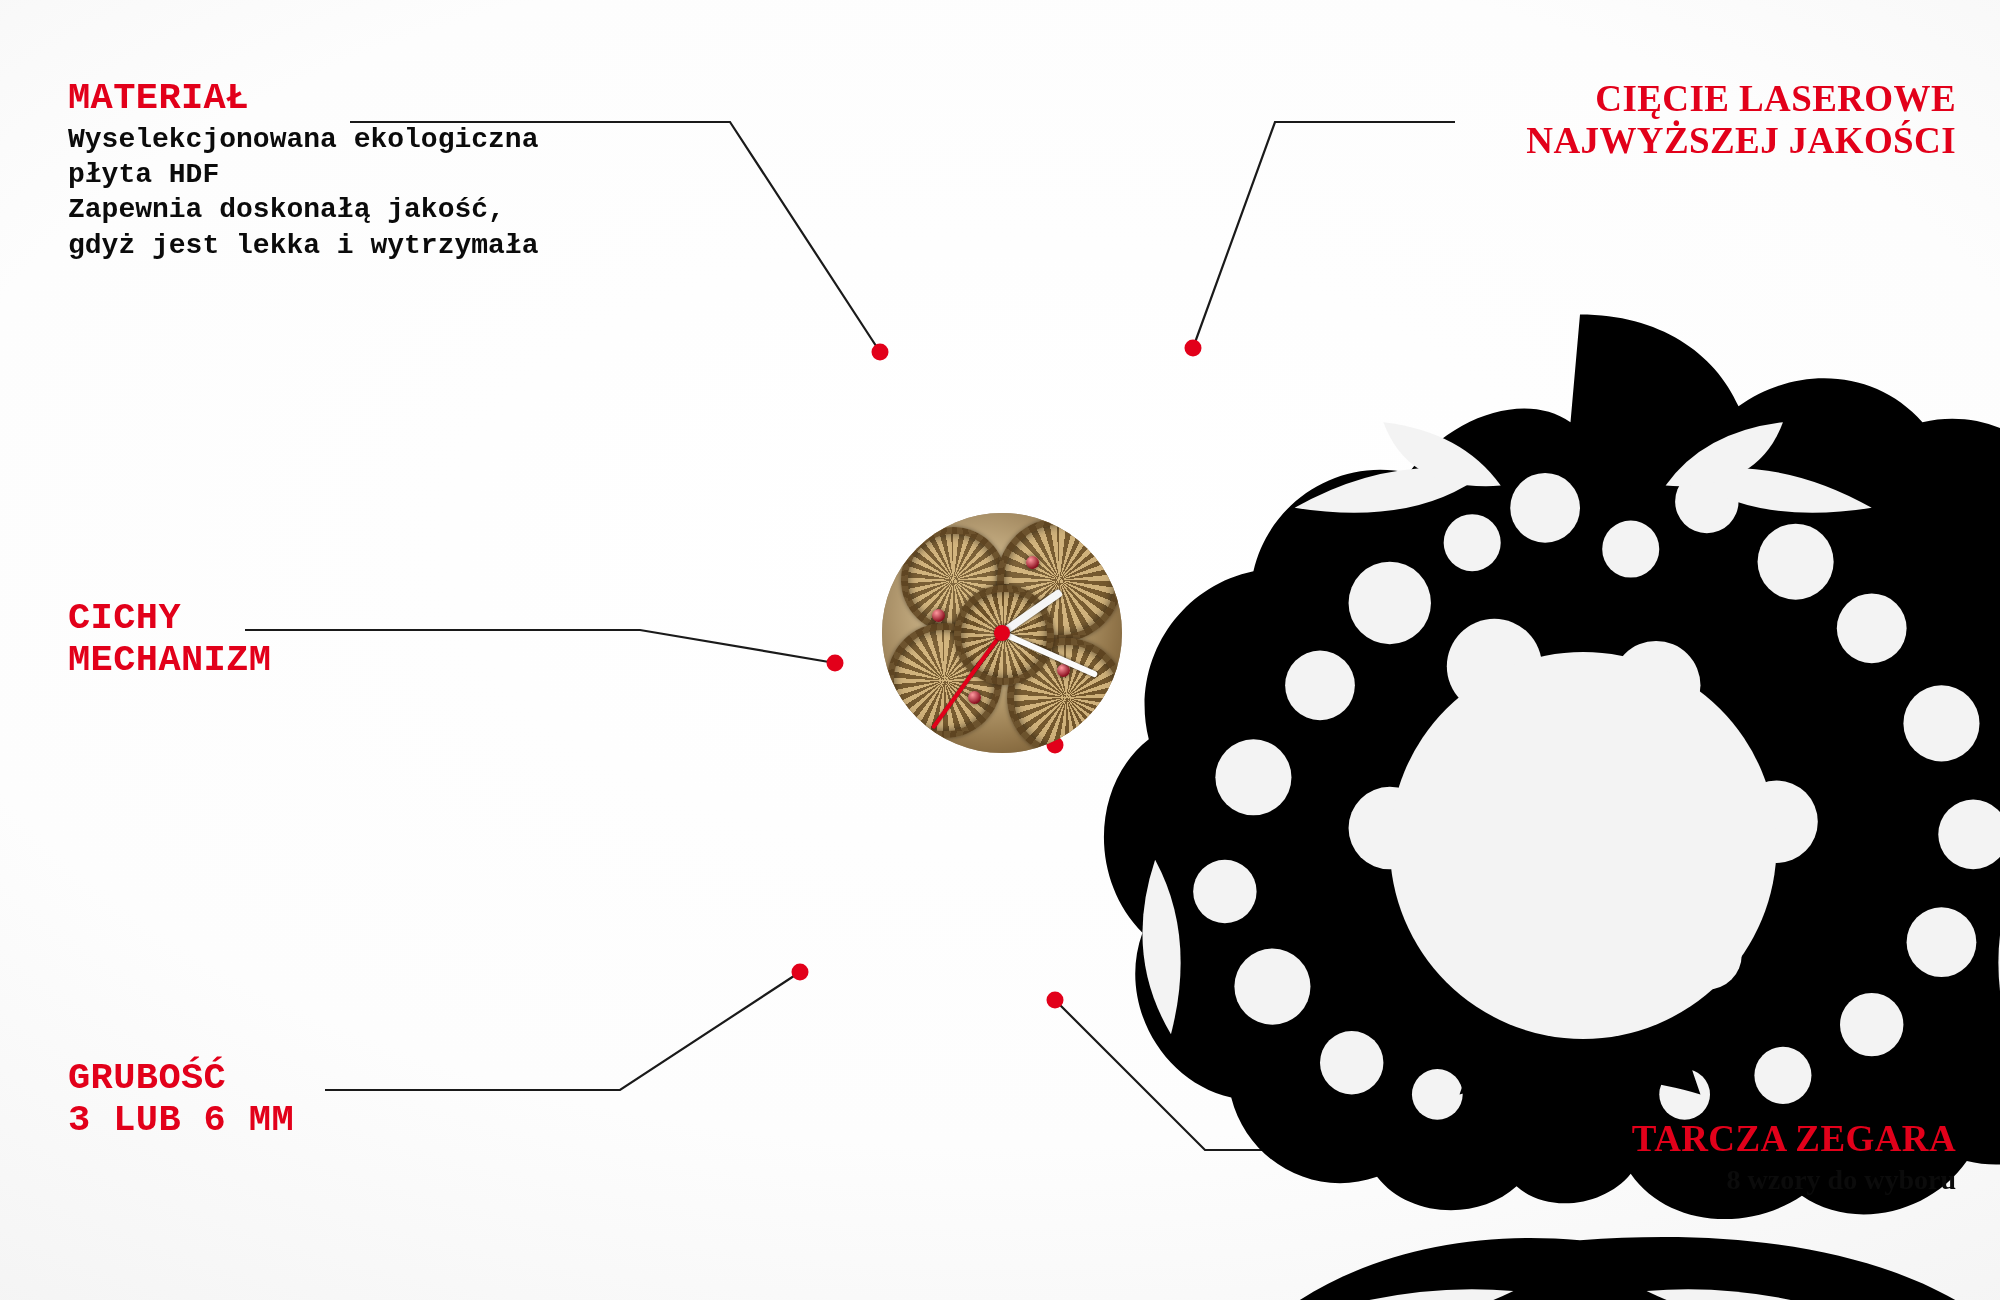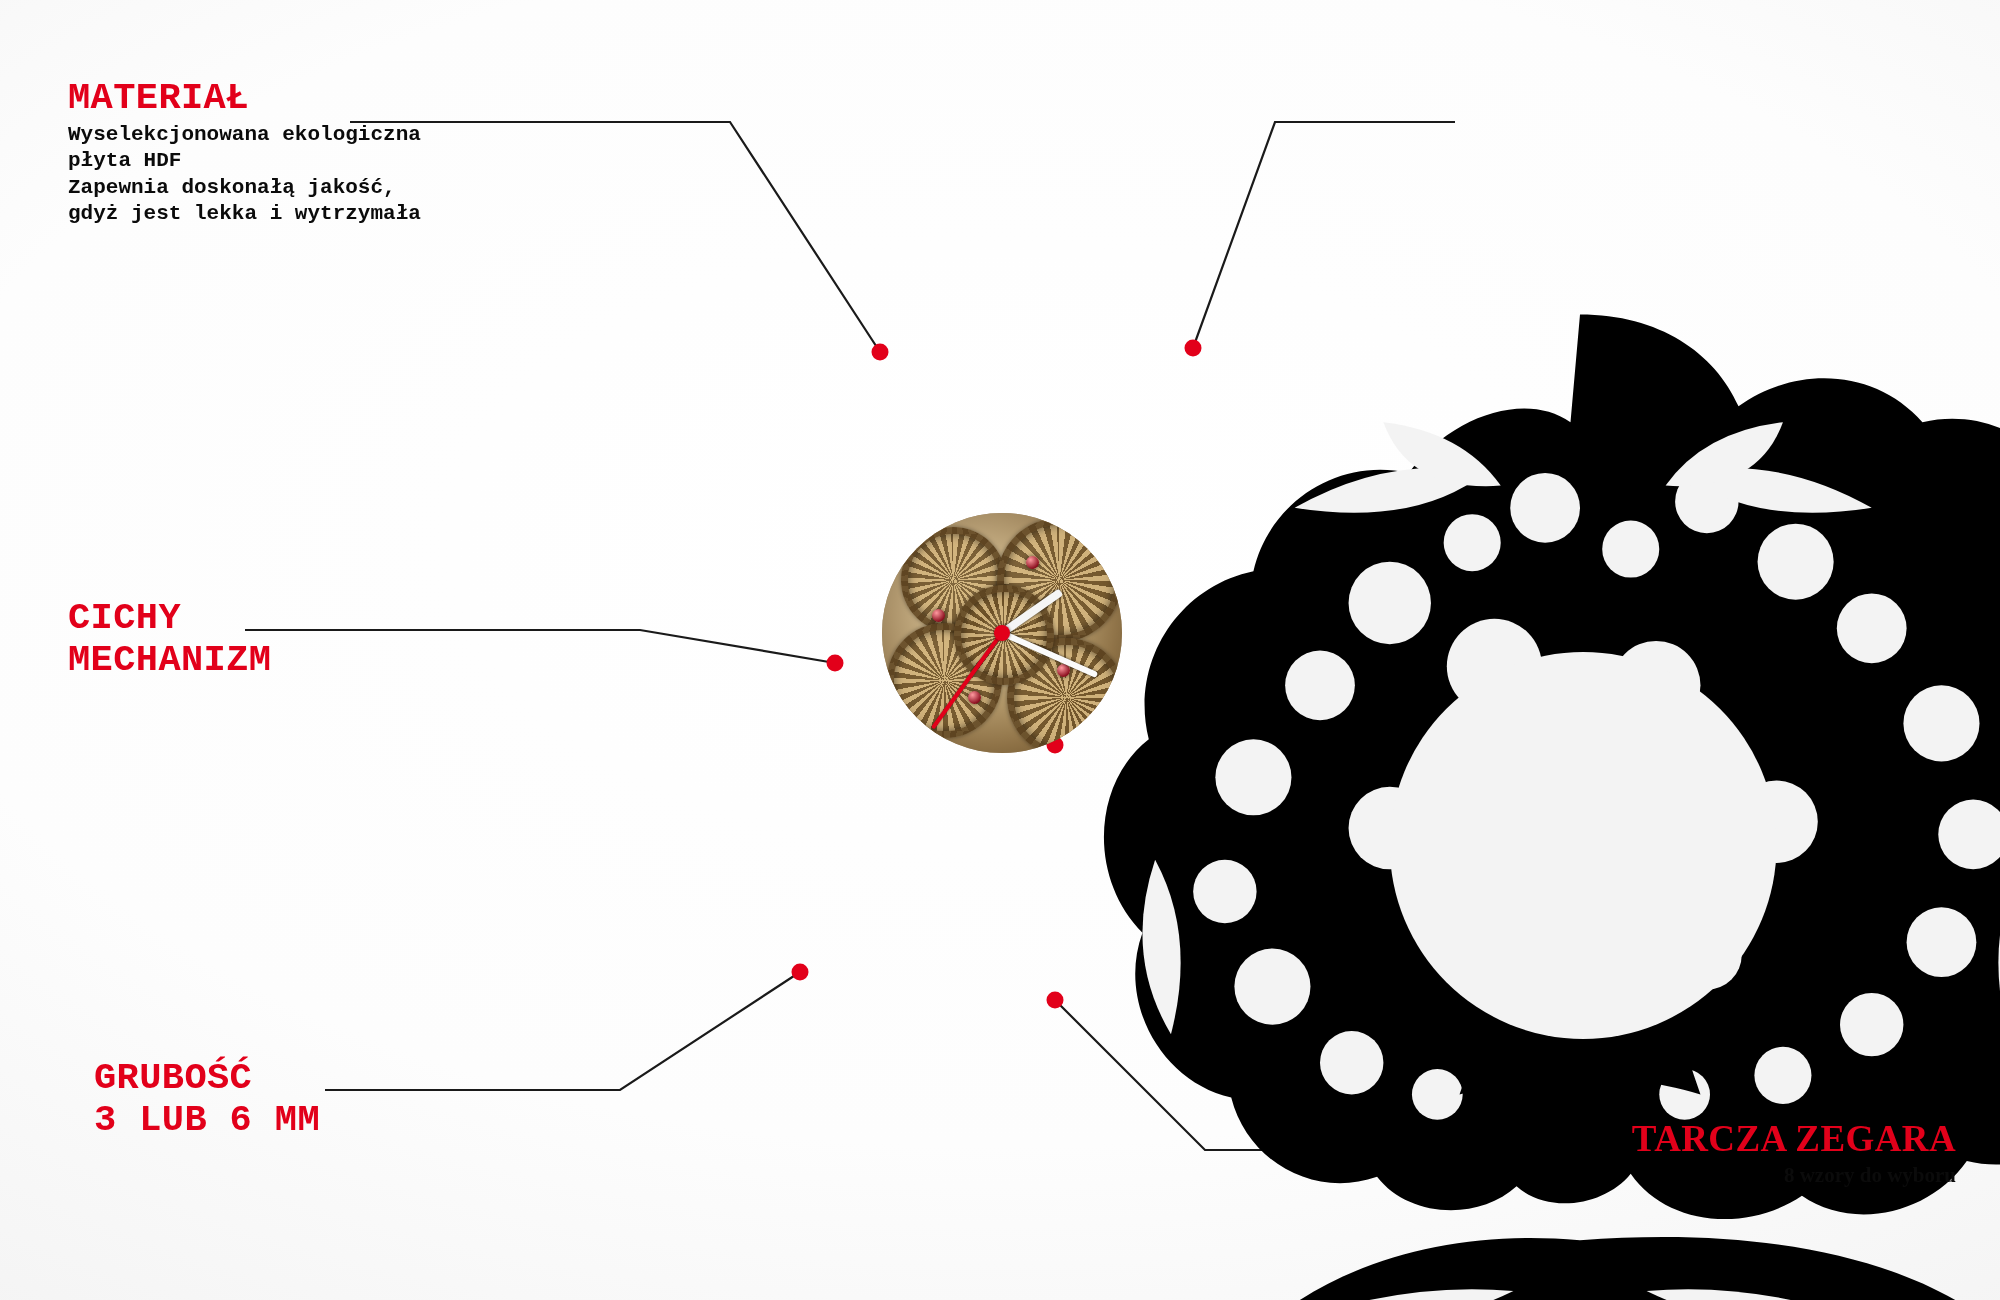--- a/index.html
+++ b/index.html
@@ -25,34 +25,34 @@
     color: #e2001a;
     font-weight: bold;
     font-size: 37px;
     line-height: 1.13;
     letter-spacing: 0.4px;
     white-space: pre-line;
   }
   .callout .desc {
     color: #0b0b0b;
     font-weight: bold;
-    font-size: 21px;
+    font-size: 28px;
     line-height: 1.26;
     white-space: pre-line;
     margin-top: 2px;
   }
   .align-left  { text-align: left; font-family: Liberation Mono, monospace; }
   .align-right { text-align: right; }
 
   
   #c-material   { left: 68px;  top: 78px;  width: 620px; }
   #c-laser      { right: 44px; top: 78px;  width: 740px; }
   #c-mechanizm  { left: 68px;  top: 598px; width: 520px; }
   #c-kolor      { right: 44px; top: 608px; width: 560px; }
-  #c-grubosc    { left: 68px;  top: 1058px;width: 560px; margin-left: 26px; }
+  #c-grubosc    { left: 68px;  top: 1058px;width: 560px; }
   #c-tarcza     { right: 44px; top: 1118px;width: 560px; }
 
   
   #lines, #art {
     position: absolute;
     left: 0; top: 0;
     width: 2000px; height: 1300px;
   }
   #lines { pointer-events: none; }
 
@@ -265,20 +265,22 @@
 
   <div class="callout align-left" id="c-material">
     <div class="title">MATERIAŁ</div>
     <div class="desc">Wyselekcjonowana ekologiczna
 płyta HDF
 Zapewnia doskonałą jakość,
 gdyż jest lekka i wytrzymała</div>
   </div>
 
   <div class="callout align-right" id="c-laser">
+    <div class="title">CIĘCIE LASEROWE
+NAJWYŻSZEJ JAKOŚCI</div>
   </div>
 
   <div class="callout align-left" id="c-mechanizm">
     <div class="title">CICHY
 MECHANIZM</div>
   </div>
 
 
   <div class="callout align-left" id="c-grubosc">
     <div class="title">GRUBOŚĆ

